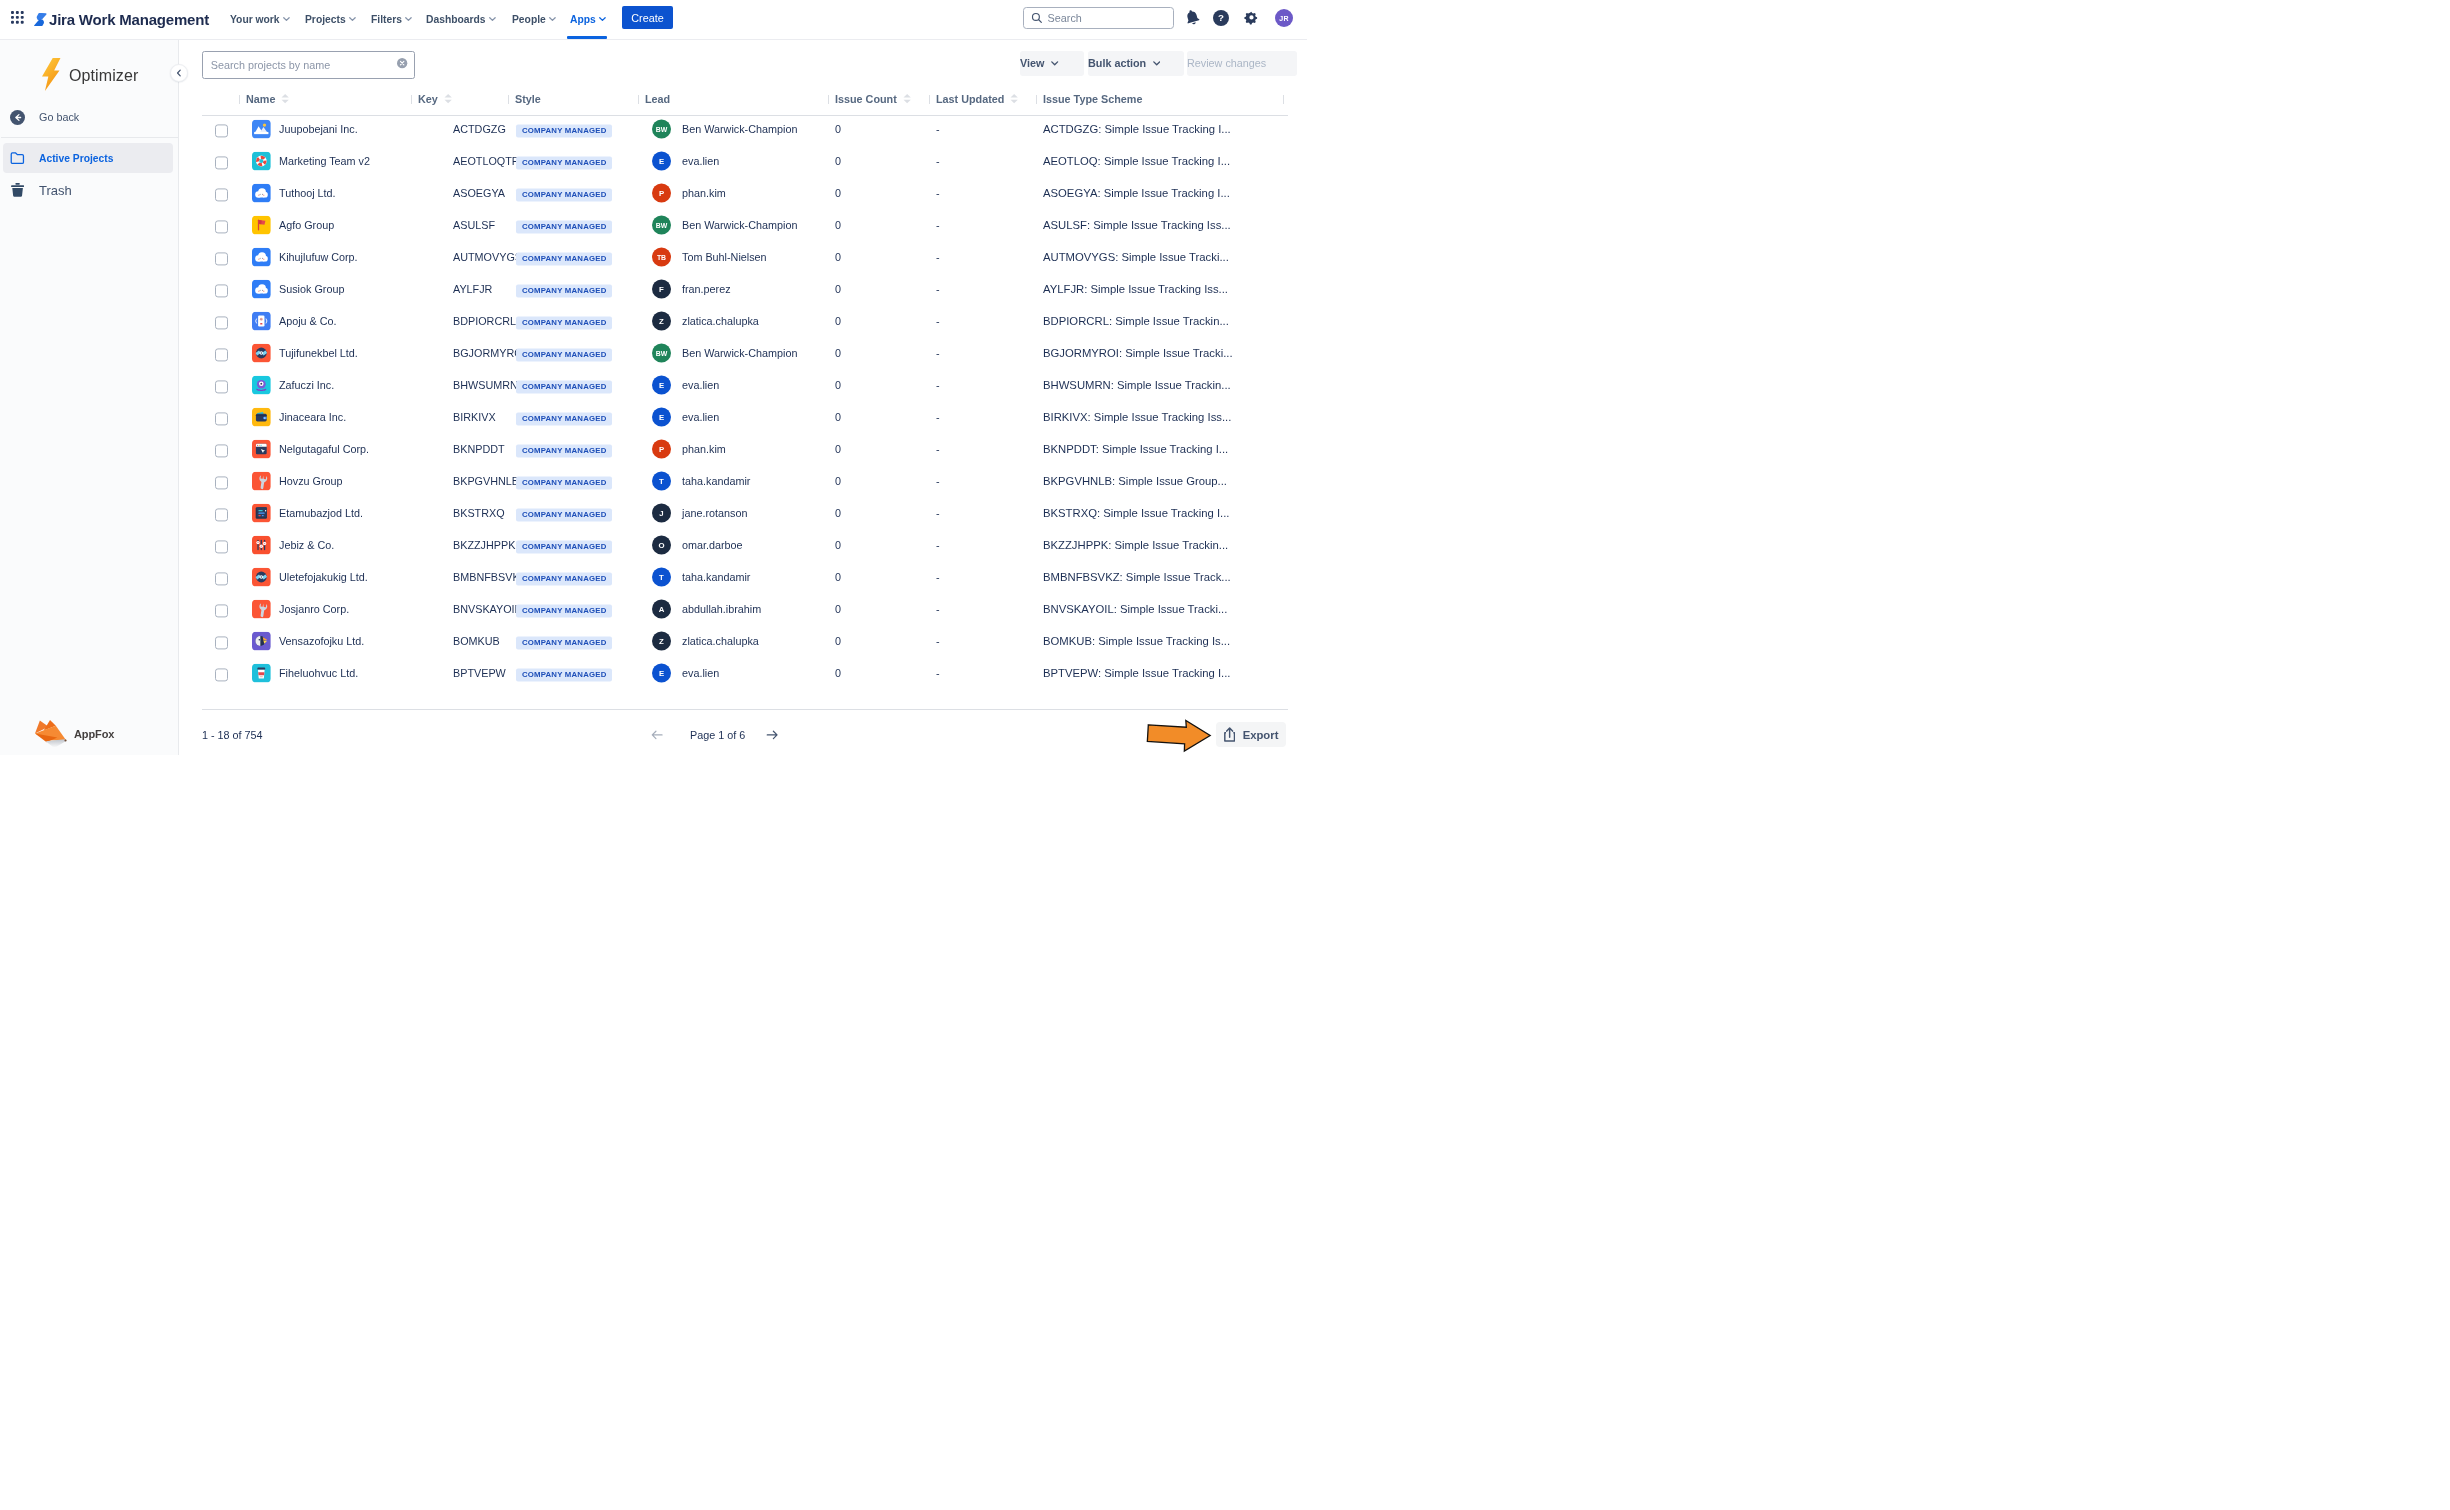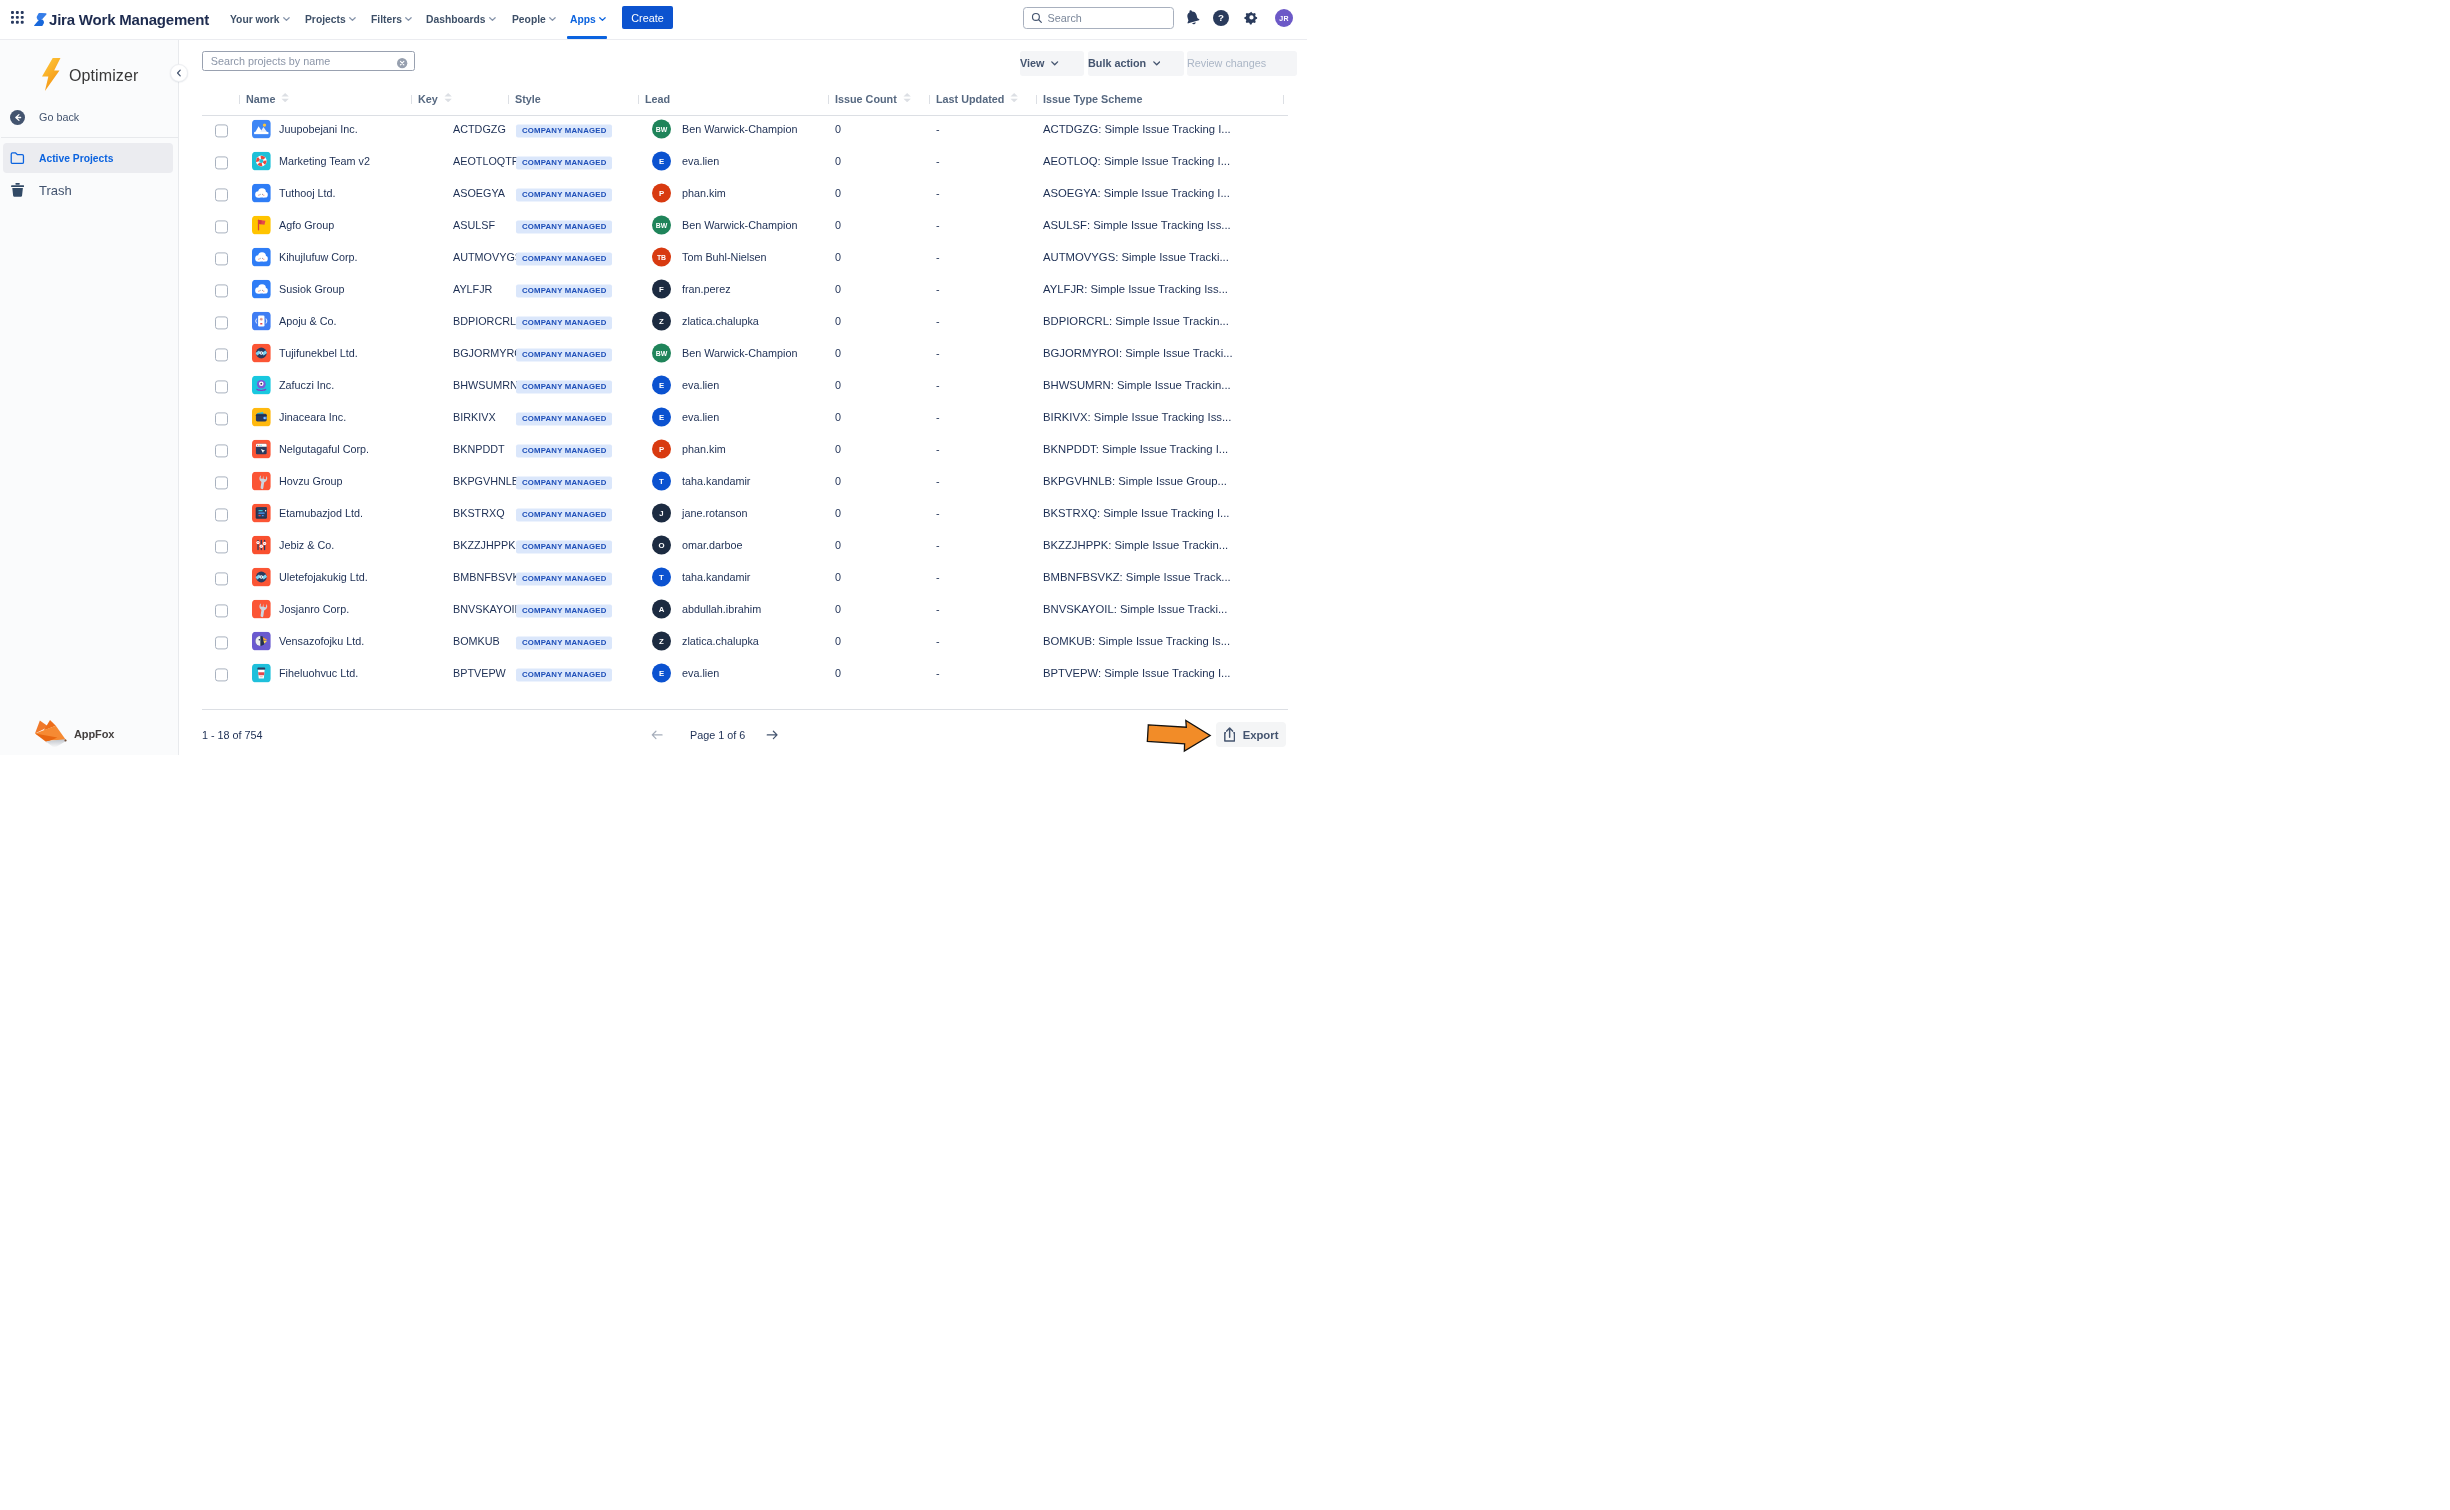--- a/index.html
+++ b/index.html
@@ -7,23 +7,23 @@
 .abs { position:absolute; }
 
 #nav { position:absolute; left:0; top:0; width:1307px; height:40px; background:#fff; border-bottom:1px solid #EBECF0; }
 .navitem { position:absolute; top:0; height:39px; display:flex; align-items:center; font-size:10.3px; font-weight:700; color:#3E5068; }
 #apps-underline { position:absolute; top:36px; height:2.5px; background:#0B63DF; border-radius:1px; }
 #create { position:absolute; left:622px; top:6.4px; width:51px; height:22.5px; background:#0C53CF; border-radius:2px; color:#fff; font-size:10.8px; font-weight:400; display:flex; align-items:center; justify-content:center; }
 #topsearch { position:absolute; left:1023px; top:6.9px; width:151px; height:22.5px; border:1px solid #A8B0BE; border-radius:3.4px; display:flex; align-items:center; color:#7A8699; font-size:10.8px; }
 
 #side { position:absolute; left:0; top:40px; width:179px; height:715px; background:#FAFBFC; border-right:1px solid #E8EAED; }
 
-#psearch { position:absolute; left:202px; top:51px; width:213px; height:20px; border:1px solid #99A1B0; border-radius:2.5px; display:flex; align-items:center; padding-left:7.8px; color:#8C96A8; font-size:10.8px; background:#fff; }
+#psearch { position:absolute; left:202px; top:51px; width:213px; height:28px; border:1px solid #99A1B0; border-radius:2.5px; display:flex; align-items:center; padding-left:7.8px; color:#8C96A8; font-size:10.8px; background:#fff; }
 .gbtn { position:absolute; top:51px; height:24.5px; background:#F4F5F7; border-radius:2.9px; display:flex; align-items:center; font-size:10.8px; font-weight:700; color:#44546F; }
-.hlabel { position:absolute; top:99px; transform:translateY(-50%); font-size:10.8px; font-weight:700; color:#566880; display:flex; }
+.hlabel { position:absolute; top:99px; transform:translateY(-50%); font-size:10.8px; font-weight:700; color:#566880; display:flex; align-items:center; }
 .vsep { position:absolute; top:95px; width:1px; height:9.3px; background:#DCDFE4; }
 #hrule { position:absolute; left:202px; top:115px; width:1086px; height:1px; background:#DCDFE4; }
 
 .row { position:absolute; left:0; width:1307px; height:32px; }
 .row > span { position:absolute; top:50%; transform:translateY(-50%); }
 .cb { left:215px; top:calc(50% + 1.5px) !important; width:13.2px; height:13.2px; border:1px solid #A9B2BF; border-radius:2.9px; background:#fff; }
 .pic { left:252px; width:18.6px; height:18.6px; }
 .pic svg { display:block; }
 .txt { font-size:10.8px; color:#1D2F54; white-space:nowrap; }
 .name { left:279px; }

